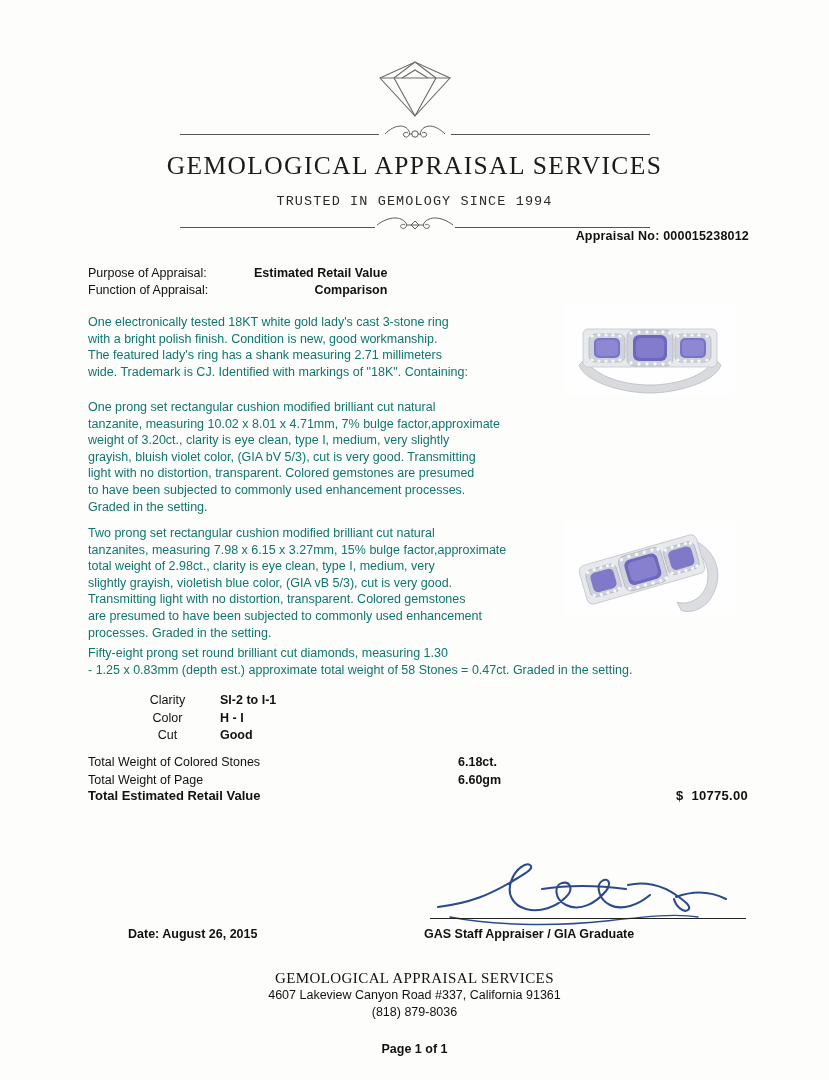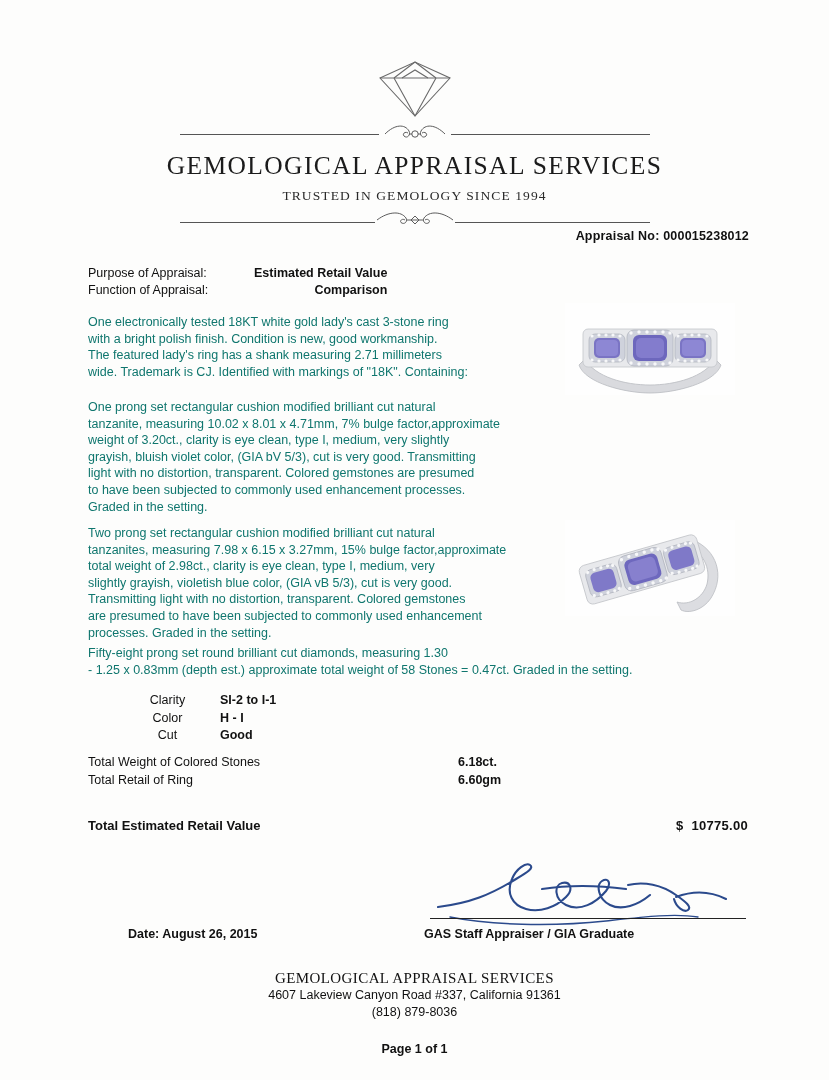--- a/index.html
+++ b/index.html
@@ -52,25 +52,25 @@
   }
   .company-name {
     font-family: "Liberation Serif", serif;
     font-size: 25.5px;
     letter-spacing: 1.4px;
     color: #1b1b1b;
     margin-top: 5px;
     white-space: nowrap;
   }
   .tagline {
-    font-family: Liberation Serif, serif;
+    font-family: Liberation Mono, monospace;
     font-size: 13.5px;
     letter-spacing: 1.1px;
     color: #2a2a2a;
-    margin-top: 7px;
+    margin-top: 13px;
   }
   .bottom-rule {
     width: 470px;
     margin: 6px auto 0 auto;
     display: flex;
     align-items: center;
     justify-content: center;
   }
   .bottom-rule .bar { flex: 1 1 auto; height: 1px; background: #555; }
 
@@ -138,21 +138,21 @@
     width: 460px;
     font-size: 12.5px;
     line-height: 17.5px;
   }
   .weights .row { display: flex; justify-content: space-between; }
   .weights .val { font-weight: bold; width: 90px; }
 
   
   .total-row {
     position: absolute;
-    top: 818px;
+    top: 788px;
     left: 88px;
     width: 660px;
     display: flex;
     justify-content: space-between;
     font-size: 13px;
     font-weight: bold;
   }
   .total-row .amt { letter-spacing: .3px; }
 
   
@@ -405,21 +405,21 @@
       <div class="val">Good</div>
     </div>
   </div>
 
   <div class="weights">
     <div class="row">
       <div class="lbl">Total Weight of Colored Stones</div>
       <div class="val">6.18ct.</div>
     </div>
     <div class="row">
-      <div class="lbl">Total Retail of Ring</div>
+      <div class="lbl">Total Weight of Page</div>
       <div class="val">6.60gm</div>
     </div>
   </div>
 
   <div class="total-row">
     <div>Total Estimated Retail Value</div>
     <div class="amt">
       <span>$</span>&nbsp;&nbsp;<span>10775.00</span>
     </div>
   </div>

